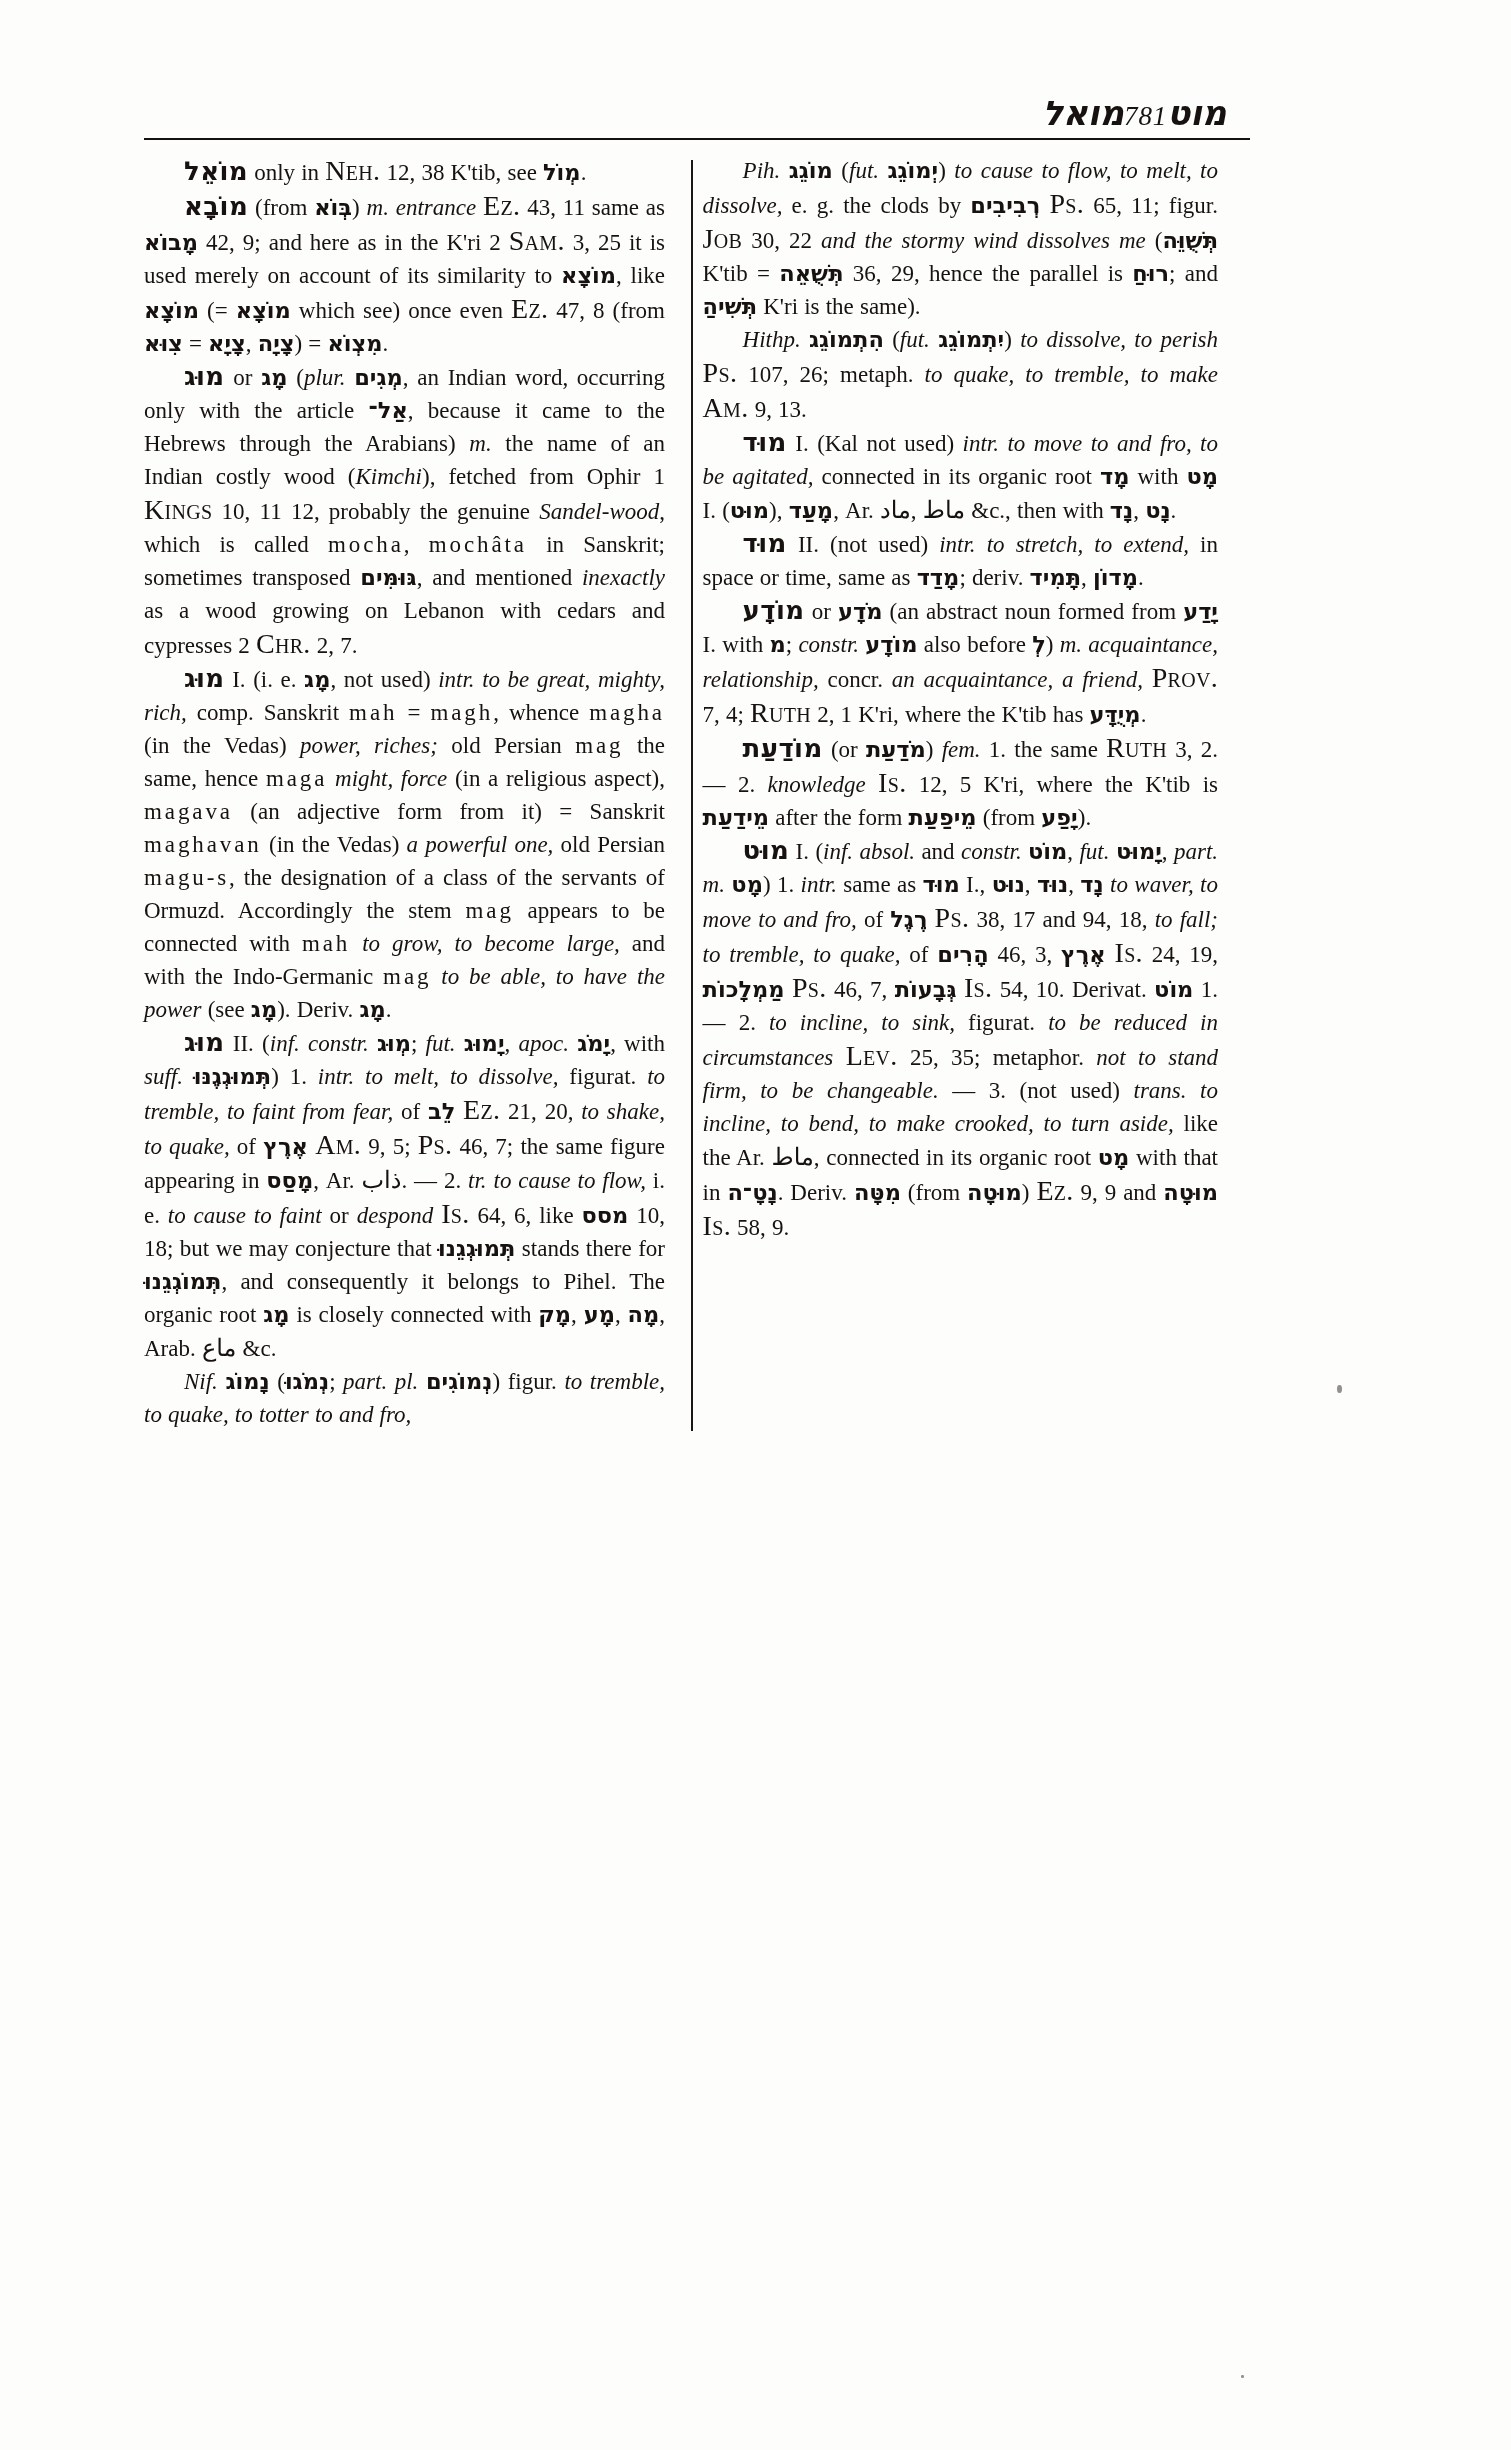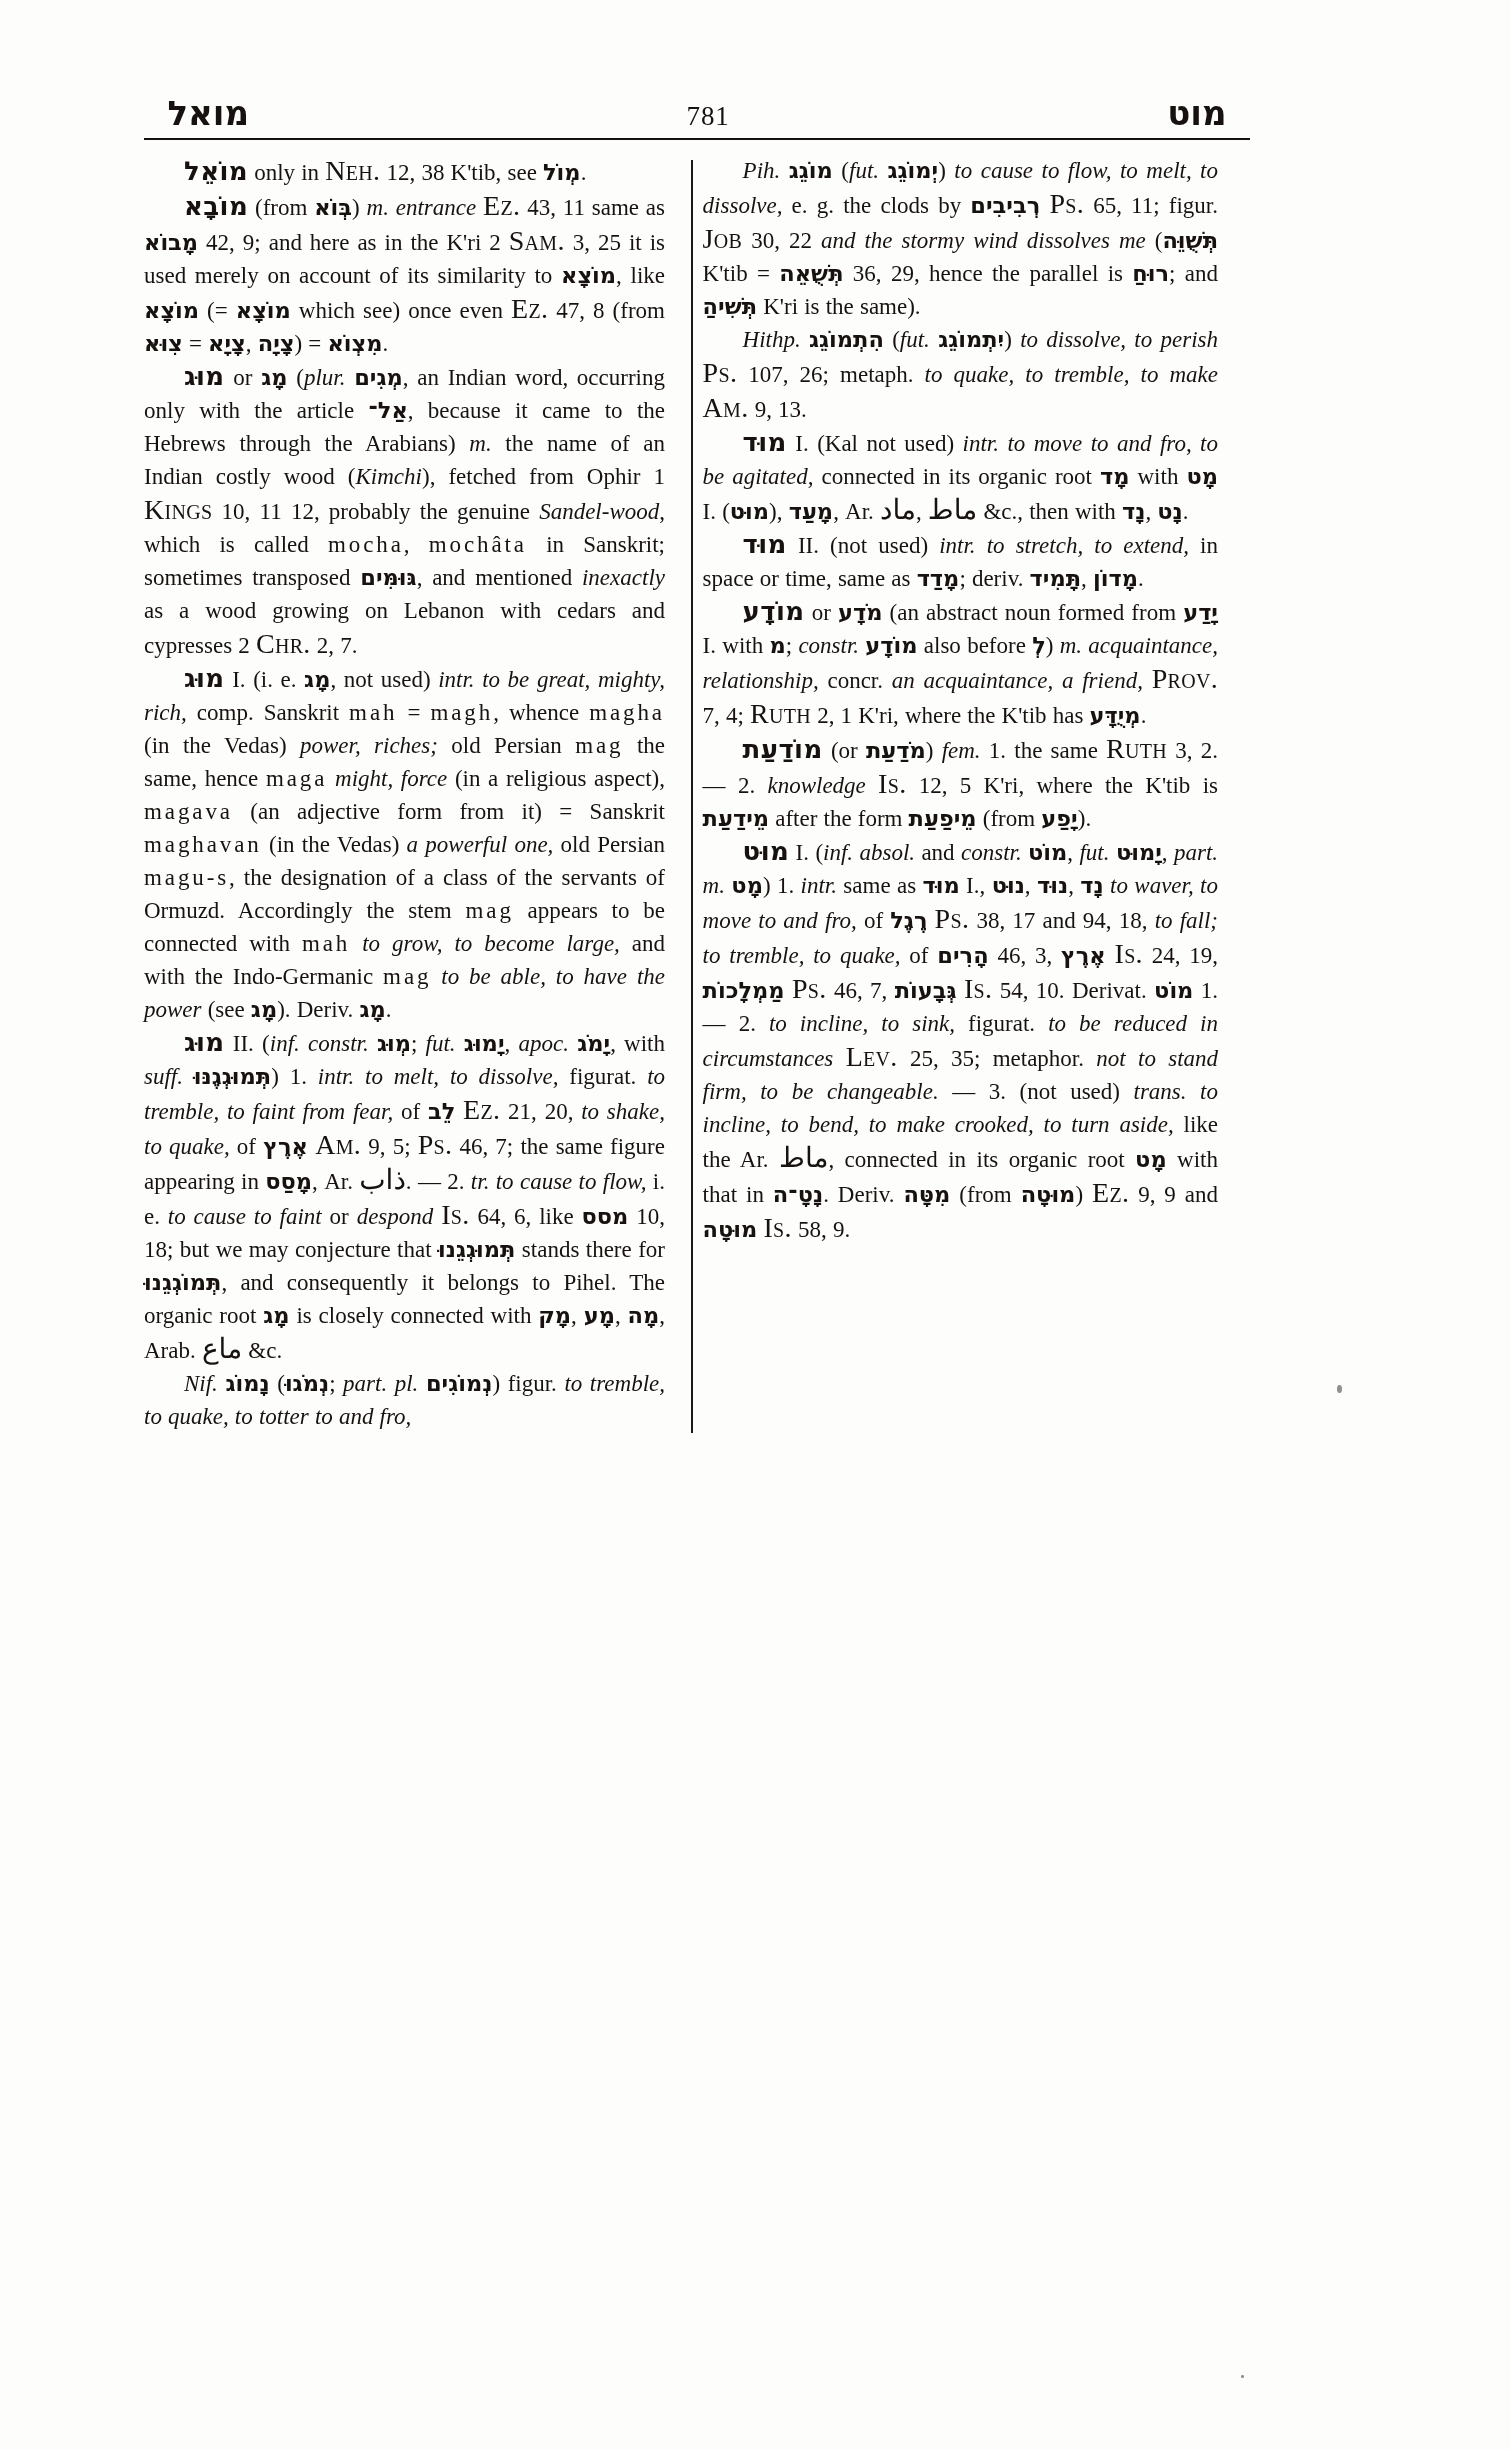--- a/index.html
+++ b/index.html
@@ -29,24 +29,25 @@
     position: absolute;
     left: 144px;
     top: 81px;
     width: 1106px;
   }
 
   
   .runhead {
     display: flex;
     align-items: flex-end;
-    justify-content: space-between;
+    justify-content: flex-end;
     height: 49px;
     padding: 0 23.4px 0 23.4px;
     box-sizing: border-box;
+    font-style: italic;
   }
   .runhead .hw {
     font-family: "DejaVu Sans", sans-serif;
     font-size: 34px;
     font-weight: 700;
     letter-spacing: 0px;
     line-height: 1;
     direction: rtl;
   }
   .runhead .folio {
@@ -116,21 +117,21 @@
     font-family: "DejaVu Sans", sans-serif;
     font-size: 26px;
     font-weight: 700;
     direction: rtl;
     unicode-bidi: isolate;
     letter-spacing: 0.4px;
   }
   
   .arab {
     font-family: Liberation Sans, sans-serif;
-    font-size: 28px;
+    font-size: 24px;
     direction: rtl;
     unicode-bidi: isolate;
   }
   
   .sp { letter-spacing: 2.9px; }
 
   .speck {
     position: absolute;
     background: #2a2420;
     opacity: .5;

